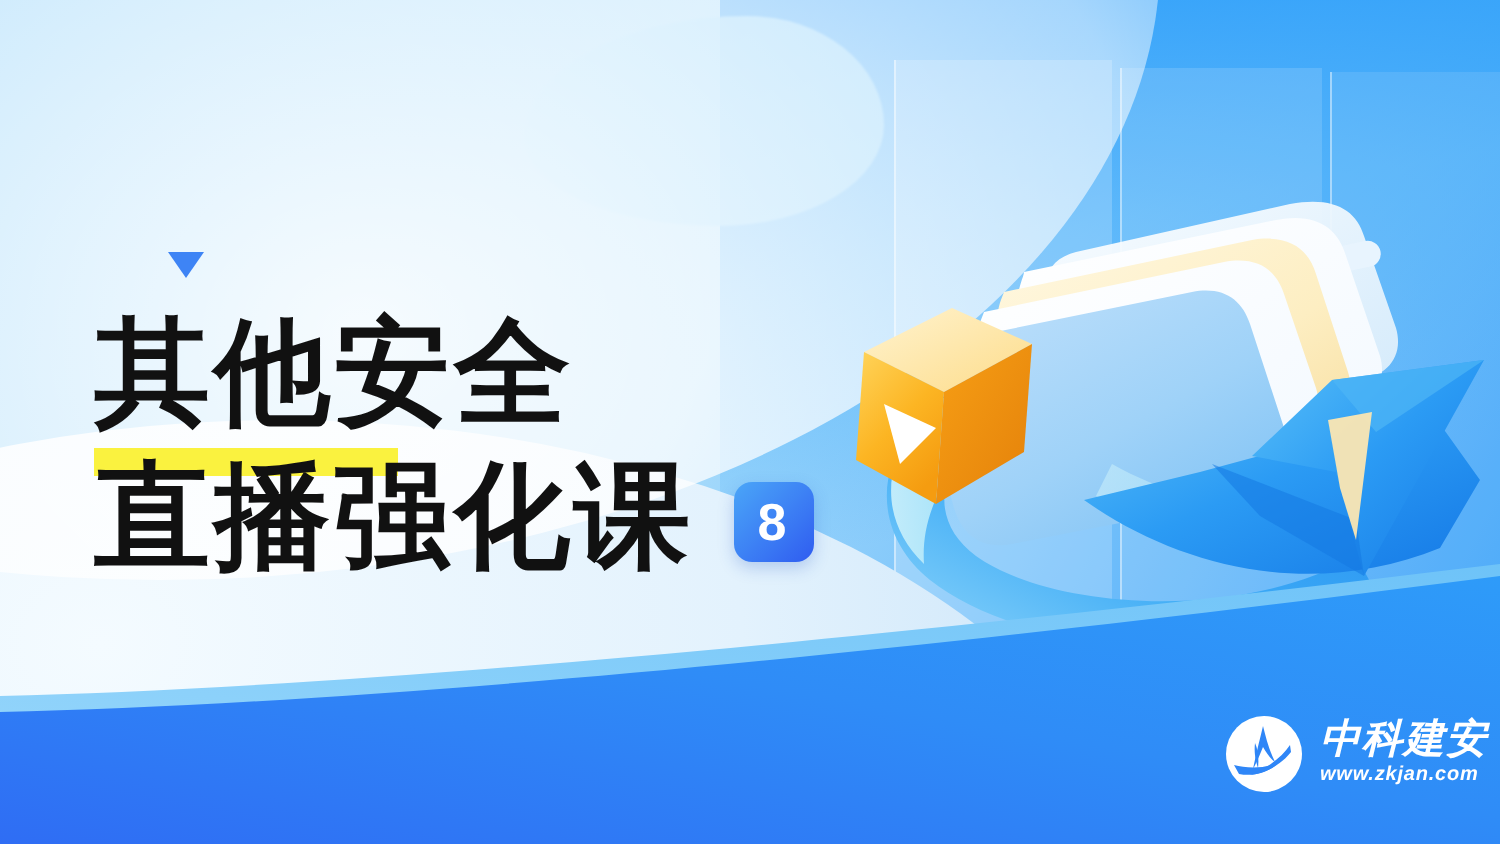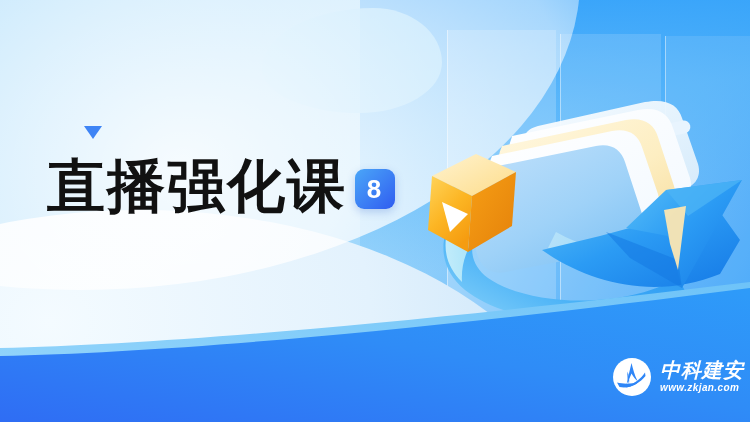--- a/index.html
+++ b/index.html
@@ -89,21 +89,21 @@
     white-space: nowrap;
   }
   .hl-bar {
     position: absolute; left: 0px; top: 74px;
     width: 152px; height: 14px;
     background: #faf23f;
     z-index: 0;
   }
   .title-line span.t { position: relative; z-index: 2; }
 
-  .title-row-2 { display: flex; align-items: flex-end; gap: 8px; }
+  .title-row-2 { display: flex; align-items: flex-end; gap: 20px; }
 
   .num-badge {
     display: inline-flex; align-items: center; justify-content: center;
     width: 40px; height: 40px;
     border-radius: 9px;
     background: linear-gradient(135deg, #4aa6f8 0%, #3c7ef4 55%, #2f5cf0 100%);
     color: #ffffff;
     font-family: "Liberation Sans", sans-serif;
     font-size: 26px; font-weight: 700; line-height: 1;
     margin-bottom: 13px;
@@ -232,20 +232,24 @@
         <stop offset="100%" stop-color="#6ec3f8"></stop>
       </linearGradient>
     </defs>
     <path d="M0,66 C170,62 420,40 750,0 L750,140 L0,140 Z" fill="url(#gWaveLight)"></path>
     <path d="M0,74 C175,70 425,48 750,6 L750,140 L0,140 Z" fill="url(#gWaveMain)"></path>
   </svg>
 
   <div class="badge-tail"></div>
 
   <div class="title-block">
+    <div class="title-line">
+      <span class="hl-bar"></span>
+      <span class="t">其他安全</span>
+    </div>
     <div class="title-line title-row-2">
       <span class="t">直播强化课</span>
       <span class="num-badge">8</span>
     </div>
   </div>
 
   <div class="logo-wrap">
     <svg class="logo-mark" viewBox="0 0 40 40">
       <circle cx="20" cy="20" r="19" fill="#ffffff"></circle>
       <path d="M19.5 6 C21 12 22.5 18 25.5 24 C23.5 22.5 21.5 20 19.5 16.5 C18 20 16.5 24 14.5 27.5 C16 20 18 12.5 19.5 6 Z" fill="#2f86f7"></path>

